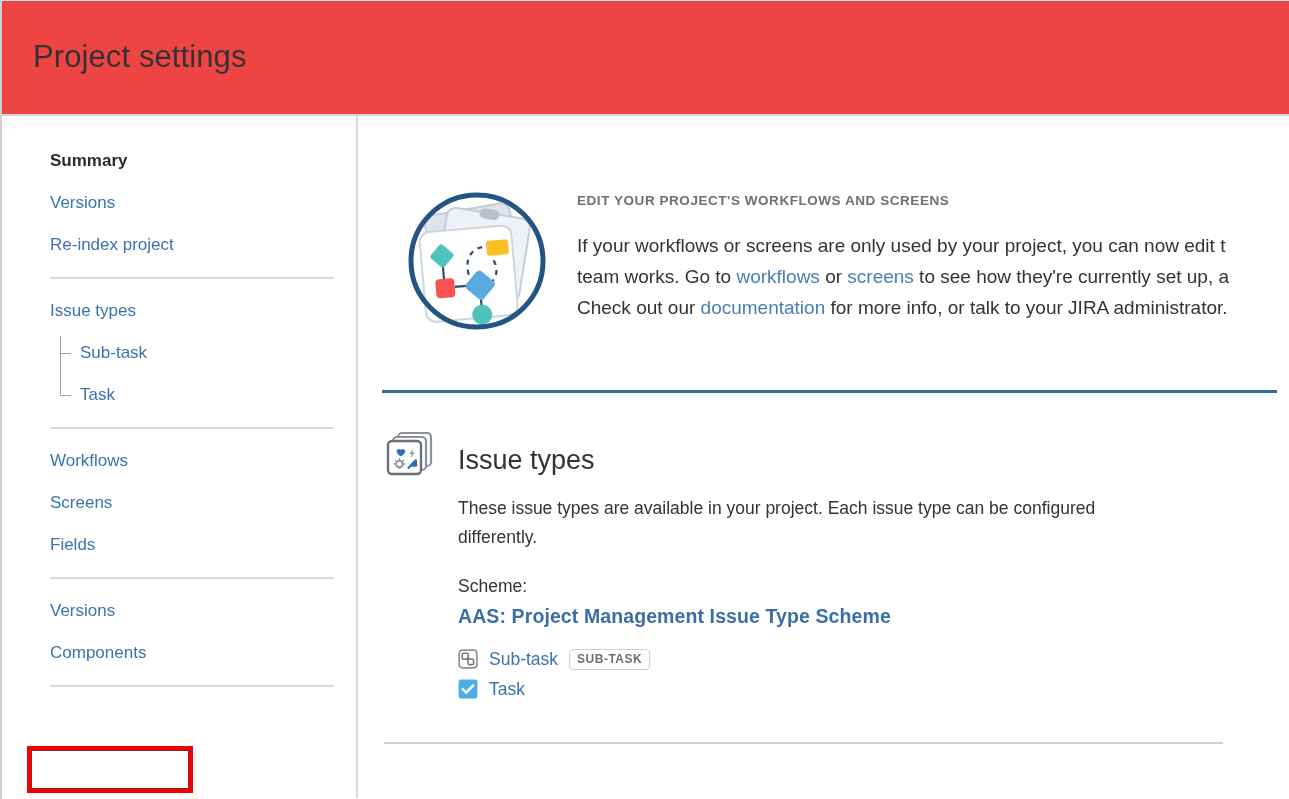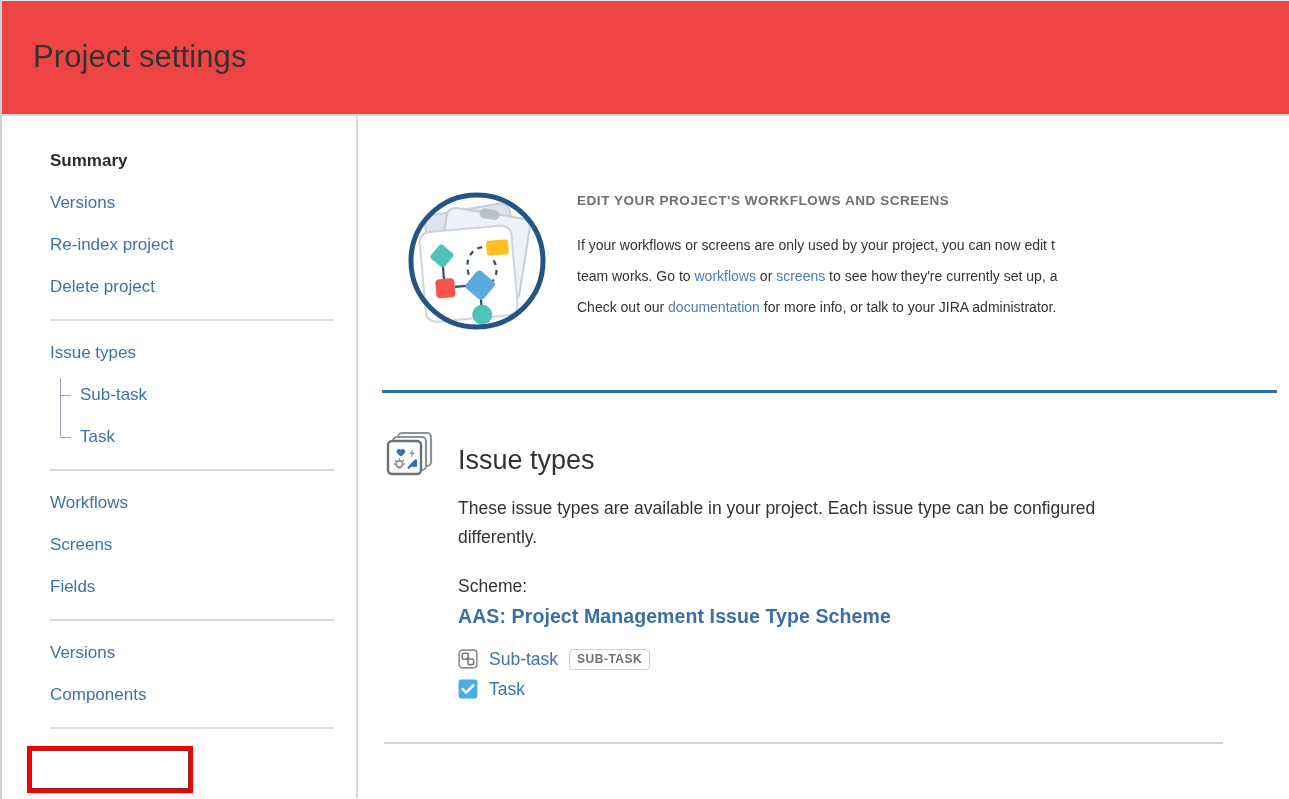--- a/index.html
+++ b/index.html
@@ -152,21 +152,21 @@
   }
   .banner-text { padding-top: 7px; }
   .banner-kicker {
     font-size: 13.5px;
     font-weight: bold;
     color: #707070;
     letter-spacing: 0.55px;
     margin-bottom: 22px;
   }
   .banner-body {
-    font-size: 14px;
+    font-size: 19px;
     line-height: 31px;
     color: #333333;
   }
   .banner-body a {
     color: #4a7db5;
     text-decoration: none;
     cursor: pointer;
   }
 
   
@@ -263,21 +263,20 @@
   </div>
 
   <div class="body-split">
 
     <nav class="sidebar">
 
       <div class="nav-group">
         <a class="nav-item active">Summary</a>
         <a class="nav-item">Versions</a>
         <a class="nav-item">Re-index project</a>
-        <a class="nav-item">Delete project</a>
       </div>
 
       <div class="nav-sep"></div>
 
       <div class="nav-group">
         <a class="nav-item">Issue types</a>
         <div class="nav-children">
           <span class="tree-trunk"></span>
           <a class="nav-child">
             <span class="tree-branch"></span>

